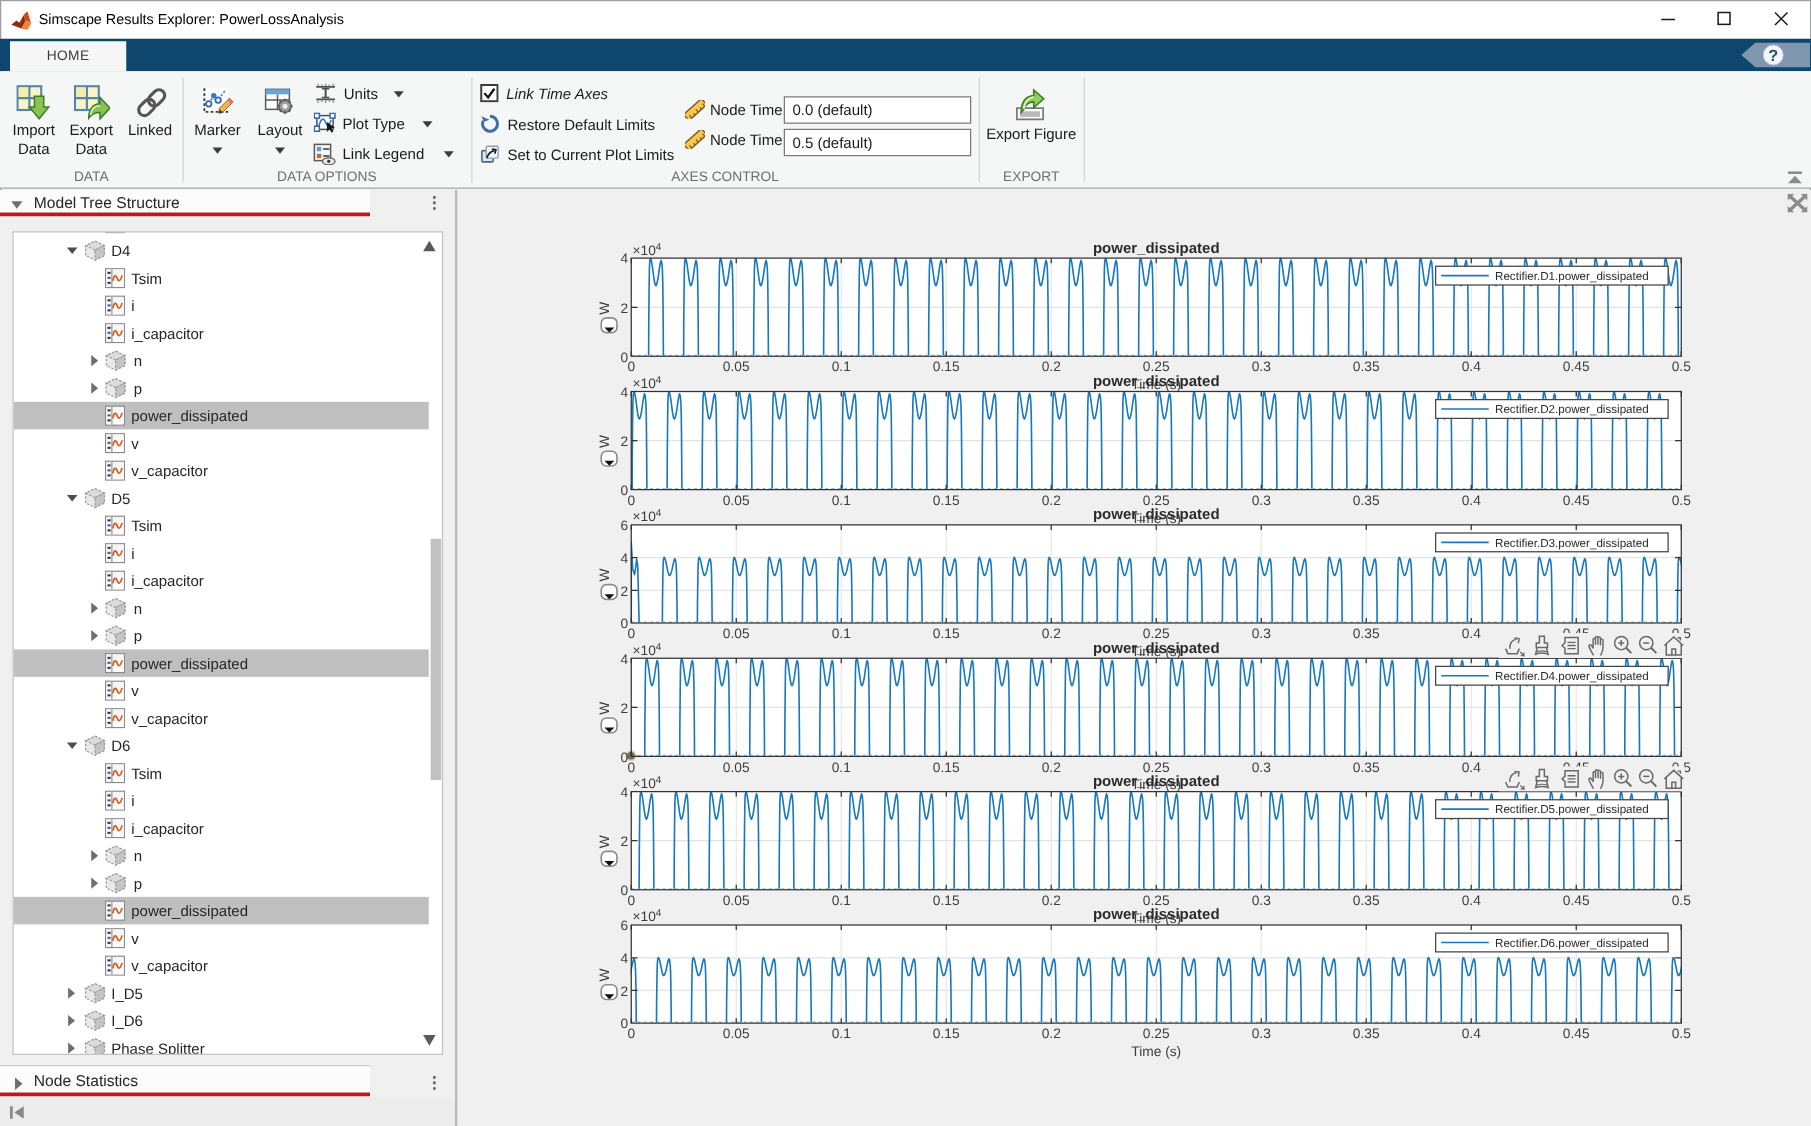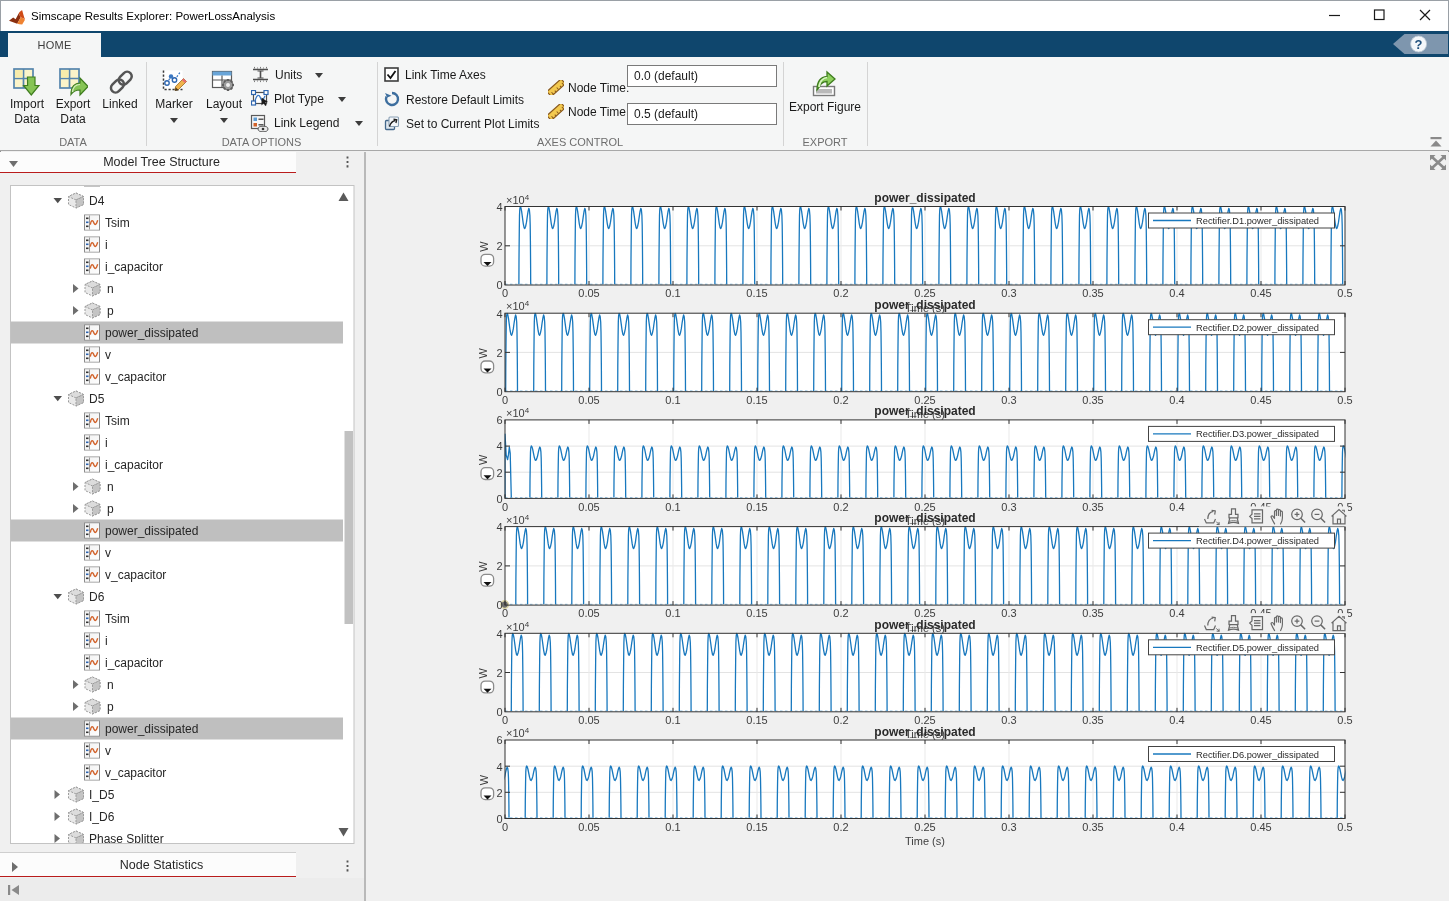--- a/index.html
+++ b/index.html
@@ -7,21 +7,21 @@
 .tabstrip { left:0; top:31px; width:1449px; height:26px; background:#0f466d; }
 .hometab { position:absolute; left:8px; top:2px; width:93px; height:24px; background:#f5f6f6; color:#3c3c3c; font-size:11px; text-align:center; line-height:25px; letter-spacing:0.3px;}
 .ribbon { left:0; top:57px; width:1449px; height:94px; background:#f5f6f6; border-bottom:1px solid #a8a8a8; }
 .seclabel { position:absolute; top:79px; font-size:11px; color:#6e6e6e; text-align:center; }
 .vsep { position:absolute; top:5px; width:1px; height:84px; background:#d4d4d4; }
 .bigbtn { position:absolute; top:11px; text-align:center; font-size:12px; color:#1a1a1a; line-height:15px;}
 .smallrow { position:absolute; height:17px; font-size:12px; color:#1a1a1a; white-space:nowrap; }
 .dd { display:inline-block; width:0; height:0; border-left:4.5px solid transparent; border-right:4.5px solid transparent; border-top:5px solid #3c3c3c; }
 .field { position:absolute; left:627px; width:150px; height:22px; background:#fff; border:1px solid #7a7a7a; font-size:12px; color:#1a1a1a; padding:3px 0 0 6px; }
 .leftpanel { left:0; top:152px; width:364px; height:749px; background:#f0f0f0; }
-.panelheader { position:absolute; left:0; width:296px; background:#fcfcfc; border-bottom:1px solid #b91c1c; font-size:12.5px; color:#262626;text-align:center; }
+.panelheader { position:absolute; left:0; width:296px; background:#fcfcfc; border-bottom:3px solid #b91c1c; font-size:12.5px; color:#262626; }
 .vdots { position:absolute; left:341px; color:#555; font-size:13px; font-weight:bold; letter-spacing:0; }
 .divider { left:364px; top:152px; width:2px; height:749px; background:#b9b9b9; }
 .rightpanel { left:366px; top:152px; width:1083px; height:749px; background:#f0f0f0; }
 </style></head><body>
 <div class="abs titlebar"></div>
 <div class="abs" style="left:9px;top:8px;"><svg width="16" height="15" viewBox="0 0 16 15" style="vertical-align:middle;">
       <path d="M0,10.8 L4.2,7.4 L6.6,9.2 L9.8,3.2 L11.6,7.6 L8.2,13.8 Z" fill="#8a2f0f"></path>
       <path d="M9.8,3.2 C10.8,1.6 12.2,0.4 13.2,0.3 C13.8,2.6 14.9,7 16,9.6 C14.4,8.4 12.9,7.6 11.6,7.6 Z" fill="#cf4a16"></path>
       <path d="M11.6,7.6 C12.9,7.6 14.4,8.5 16,9.8 L13.2,14.6 C11.2,14.6 9.6,14.2 8.2,13.8 Z" fill="#ef8332"></path>
     </svg></div>
@@ -119,21 +119,21 @@
         <rect x="3.5" y="9" width="3.5" height="3.5" fill="#d2622a"></rect>
         <path d="M8.5,10.8 h5" stroke="#333" stroke-width="1.2"></path>
         <g transform="translate(8,12)">
           <ellipse cx="5" cy="3" rx="5" ry="2.8" fill="#e8e8e8" stroke="#5a5a5a" stroke-width="1"></ellipse>
           <circle cx="5" cy="3" r="1.3" fill="#333"></circle>
         </g>
       </svg><span style="vertical-align:5px;margin-left:5px;">Link Legend</span><span class="dd" style="margin-left:16px;vertical-align:6px;"></span></div>
     <div class="smallrow" style="left:384px;top:10px;"><svg width="15" height="15" viewBox="0 0 15 15" style="">
         <rect x="1" y="1" width="13" height="13" fill="#ffffff" stroke="#3c3c3c" stroke-width="1.6"></rect>
         <path d="M3.5,7.5 l3,3.5 5,-7" fill="none" stroke="#111" stroke-width="1.8"></path>
-      </svg><span style="vertical-align:3px;margin-left:6px;">Link Time Axes</span></div>
+      </svg><span style="vertical-align:3px;margin-left:6px;font-style:italic;">Link Time Axes</span></div>
     <div class="smallrow" style="left:384px;top:34px;"><svg width="16" height="16" viewBox="0 0 16 16" style="">
         <path d="M8,2 a6,6 0 1 1 -5.5,3.6" fill="none" stroke="#3d6e9e" stroke-width="2.4"></path>
         <path d="M1,2 l2.2,4.4 4.4,-1.6 z" fill="#3d6e9e"></path>
       </svg><span style="vertical-align:3px;margin-left:6px;">Restore Default Limits</span></div>
     <div class="smallrow" style="left:384px;top:58px;"><svg width="16" height="16" viewBox="0 0 16 16" style="">
         <rect x="1.5" y="5.5" width="9" height="9" rx="1" fill="#dfe7ee" stroke="#44688c" stroke-width="1.3"></rect>
         <rect x="5" y="2" width="9.5" height="9.5" rx="1" fill="#f4f7fa" stroke="#8aa0b4" stroke-width="1.1"></rect>
         <path d="M5.5,11.5 c1,-3.5 3,-5.5 6,-6" fill="none" stroke="#1a1a1a" stroke-width="1.3"></path>
         <path d="M9.5,4.2 l3.2,0.6 -0.8,3.2" fill="none" stroke="#1a1a1a" stroke-width="1.3"></path>
       </svg><span style="vertical-align:3px;margin-left:6px;">Set to Current Plot Limits</span></div>
@@ -142,21 +142,21 @@
           <rect x="-1.5" y="4.5" width="19" height="6.5" fill="#f3c94f" stroke="#8a5a1e" stroke-width="1.2"></rect>
           <path d="M1.5,11 v-3 M5,11 v-2 M8.5,11 v-3 M12,11 v-2 M15.5,11 v-3" stroke="#8a5a1e" stroke-width="1"></path>
         </g>
       </svg><span style="vertical-align:3px;margin-left:4px;">Node Time:</span></div>
     <div class="smallrow" style="left:548px;top:47px;"><svg width="16" height="15" viewBox="0 0 16 15" style="">
         <g transform="rotate(-42 8 7.5)">
           <rect x="-1.5" y="4.5" width="19" height="6.5" fill="#f3c94f" stroke="#8a5a1e" stroke-width="1.2"></rect>
           <path d="M1.5,11 v-3 M5,11 v-2 M8.5,11 v-3 M12,11 v-2 M15.5,11 v-3" stroke="#8a5a1e" stroke-width="1"></path>
         </g>
       </svg><span style="vertical-align:3px;margin-left:4px;">Node Time:</span></div>
-    <div class="field" style="top:8px;">0.0 (default)</div>
+    <div class="field" style="top:20px;">0.0 (default)</div>
     <div class="field" style="top:46px;">0.5 (default)</div>
     <div class="bigbtn" style="left:785px;top:12px;width:80px;white-space:nowrap;"><div style="height:31px;"><svg width="30" height="30" viewBox="0 0 30 30" style="">
           <rect x="3.5" y="17.5" width="21" height="9" fill="#fdfdfd" stroke="#7a7a7a" stroke-width="1.4"></rect>
           <rect x="6" y="20" width="16" height="4.5" fill="#b9b9b9"></rect>
           <path d="M7,24 c0,-9 4,-13 10,-13.5 V6 l8,7 -8,7 v-4.5 c-5,0 -7,3 -8,6 z" fill="#8ed05e" stroke="#3f7d1f" stroke-width="1.3" transform="translate(0,-3)"></path>
           <path d="M9,21 c1,-6 4,-9 8,-9.5" fill="none" stroke="#d8f3c2" stroke-width="1.6" transform="translate(0,-3)"></path>
         </svg></div>Export Figure</div>
     <svg width="12" height="11" viewBox="0 0 12 11" style="position:absolute;left:1430px;top:80px;">
       <rect x="0.5" y="0" width="11" height="2.2" fill="#8a8a8a"></rect>
       <polygon points="6,3.5 11.5,9.5 0.5,9.5" fill="#8a8a8a"></polygon>

